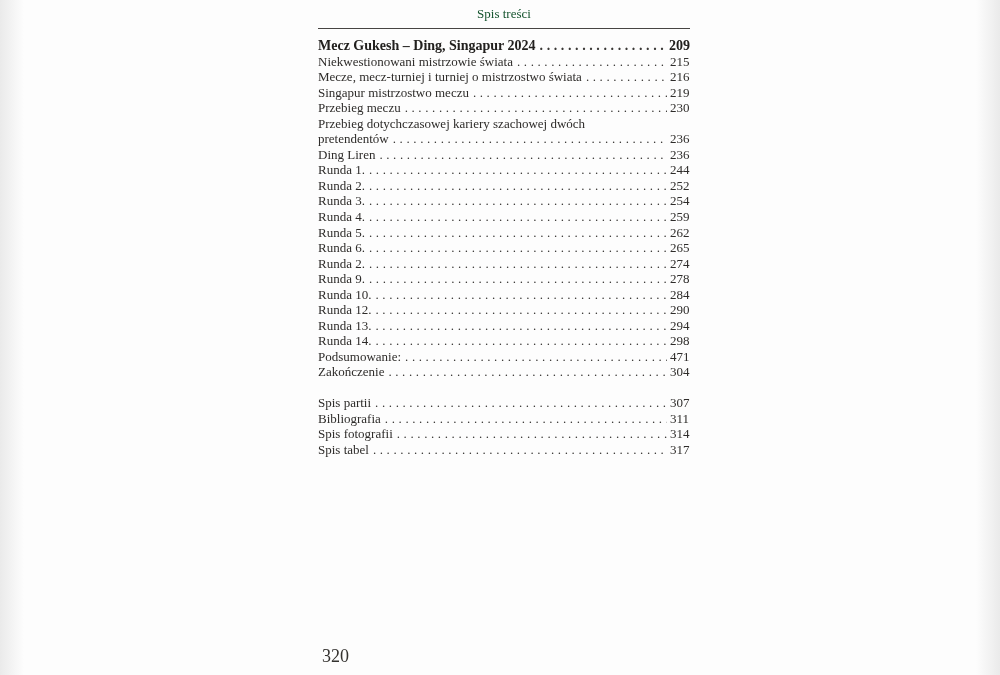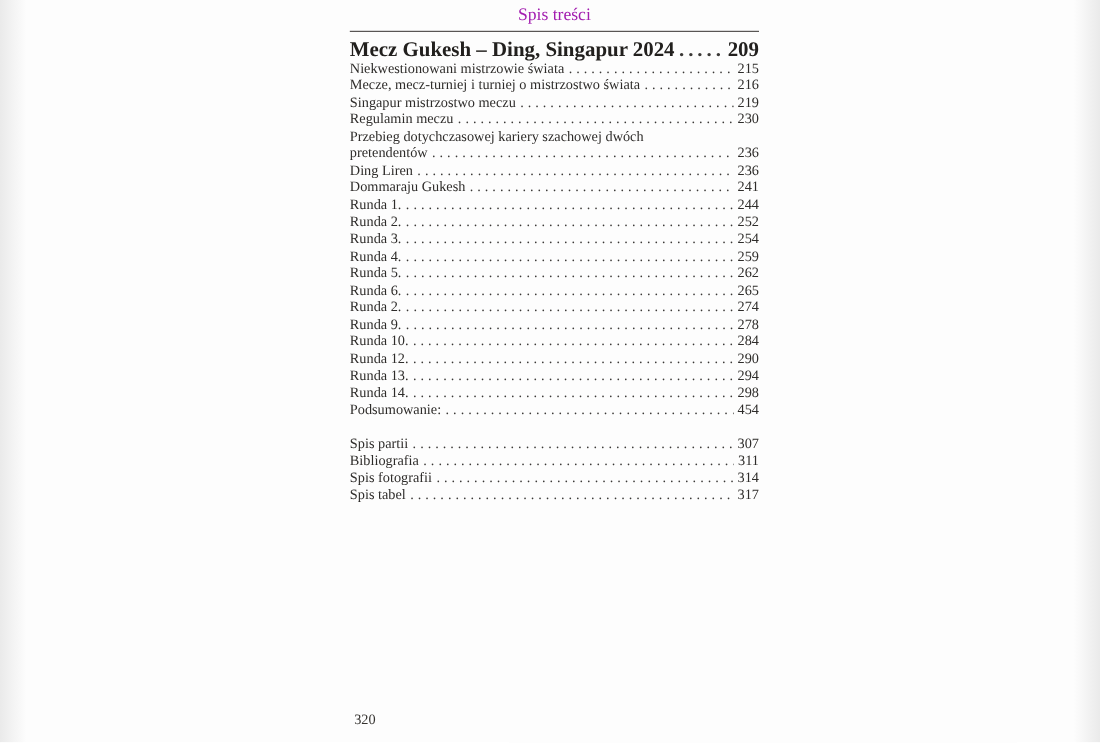--- a/index.html
+++ b/index.html
@@ -17,25 +17,25 @@
   .edge-band.right { right: 0; background: linear-gradient(to left,  #eaeaea, #fdfdfd); }
 
   .content {
     position: absolute;
     left: 318px;
     top: 6px;
     width: 372px;
   }
   .page-header {
     text-align: center;
-    font-size: 16px;
+    font-size: 13px;
     line-height: 16px;
     padding-bottom: 6px;
     border-bottom: 1px solid #474442;
-    color: #a21caf;
+    color: #14532d;
   }
   .toc {
     margin-top: 9px;
     font-size: 13px;
   }
   .toc-row {
     display: flex;
     align-items: baseline;
     line-height: 15.55px;
     white-space: nowrap;
@@ -45,29 +45,29 @@
     flex: 1 1 auto;
     overflow: hidden;
     min-width: 0;
     margin: 0 3px 0 4px;
   }
   .toc-leader::before {
     content: "...........................................................................................................";
     letter-spacing: 3.6px;
     color: #3a3836;
   }
-  .toc-page { flex: 0 0 auto; text-align: right; min-width: 20px; }
-  .toc-row.bold { font-weight: bold; font-size: 19px; color: #22201e; }
+  .toc-page { flex: 0 0 auto; min-width: 20px; }
+  .toc-row.bold { font-weight: bold; font-size: 14px; color: #22201e; }
   .toc-row.no-leader .toc-leader { visibility: hidden; }
   .section-gap { height: 15px; }
   .page-footer {
     position: absolute;
     left: 322px;
     top: 646px;
-    font-size: 13px;
+    font-size: 18px;
     color: #34322f;
   }
 </style>
 </head>
 <body>
 
 <div class="canvas">
   <div class="edge-band left"></div>
   <div class="edge-band right"></div>
 
@@ -93,45 +93,40 @@
             <span class="toc-title">Mecze, mecz-turniej i turniej o mistrzostwo świata</span>
             <span class="toc-leader"></span>
             <span class="toc-page">216</span>
           </div>
           <div class="toc-row">
             <span class="toc-title">Singapur mistrzostwo meczu</span>
             <span class="toc-leader"></span>
             <span class="toc-page">219</span>
           </div>
           <div class="toc-row">
-            <span class="toc-title">Regulamin meczu</span>
+            <span class="toc-title">Przebieg meczu</span>
             <span class="toc-leader"></span>
             <span class="toc-page">230</span>
           </div>
           <div class="toc-row no-leader">
             <span class="toc-title">Przebieg dotychczasowej kariery szachowej dwóch</span>
             <span class="toc-leader"></span>
 
           </div>
           <div class="toc-row">
             <span class="toc-title">pretendentów</span>
             <span class="toc-leader"></span>
             <span class="toc-page">236</span>
           </div>
           <div class="toc-row">
             <span class="toc-title">Ding Liren</span>
             <span class="toc-leader"></span>
             <span class="toc-page">236</span>
           </div>
           <div class="toc-row">
-            <span class="toc-title">Dommaraju Gukesh</span>
-            <span class="toc-leader"></span>
-            <span class="toc-page">241</span>
-          </div>
-          <div class="toc-row">
             <span class="toc-title">Runda 1.</span>
             <span class="toc-leader"></span>
             <span class="toc-page">244</span>
           </div>
           <div class="toc-row">
             <span class="toc-title">Runda 2.</span>
             <span class="toc-leader"></span>
             <span class="toc-page">252</span>
           </div>
           <div class="toc-row">
@@ -180,21 +175,26 @@
             <span class="toc-page">294</span>
           </div>
           <div class="toc-row">
             <span class="toc-title">Runda 14.</span>
             <span class="toc-leader"></span>
             <span class="toc-page">298</span>
           </div>
           <div class="toc-row">
             <span class="toc-title">Podsumowanie:</span>
             <span class="toc-leader"></span>
-            <span class="toc-page">454</span>
+            <span class="toc-page">471</span>
+          </div>
+          <div class="toc-row">
+            <span class="toc-title">Zakończenie</span>
+            <span class="toc-leader"></span>
+            <span class="toc-page">304</span>
           </div>
         </div>
 
       <div class="section-gap"></div>
 
       <div>
 
       <div class="toc-row">
             <span class="toc-title">Spis partii</span>
             <span class="toc-leader"></span>

